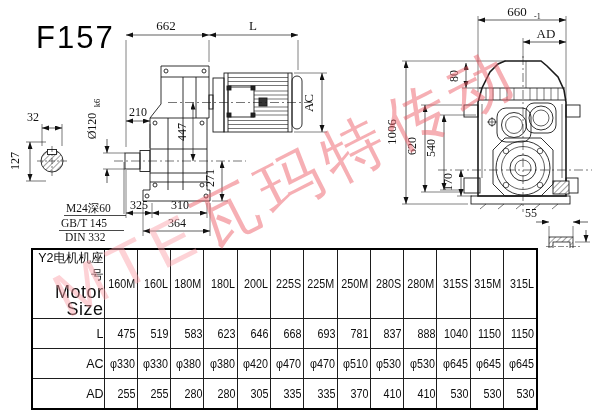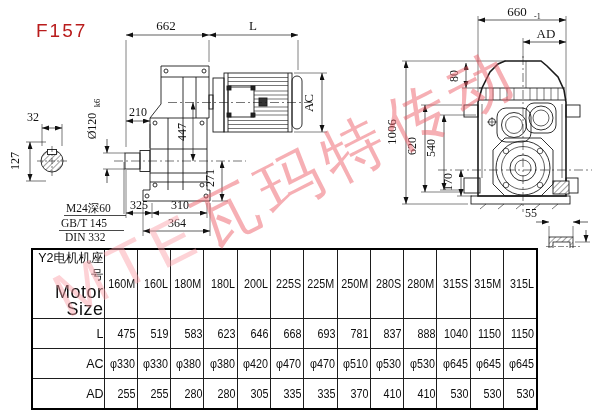--- a/index.html
+++ b/index.html
@@ -1,22 +1,22 @@
 <!DOCTYPE html>
 <html><head>
 <meta charset="utf-8">
 <style>
   html,body{margin:0;padding:0;}
   body{
     width:600px;height:414px;position:relative;overflow:hidden;
     background:#fff;font-family:"Liberation Sans",sans-serif;color:#111;
   }
   #title{
-    position:absolute;left:36px;top:20px;font-size:19px;letter-spacing:2px;
-    color:#b91c1c;font-family:"Liberation Sans",sans-serif;
+    position:absolute;left:36px;top:20px;font-size:31px;letter-spacing:2px;
+    color:#000000;font-family:"Liberation Sans",sans-serif;
   }
   #drawing{position:absolute;left:0;top:0;}
   svg text{fill:#121212;font-family:"Liberation Serif",serif;}
   #watermark{
     position:absolute;left:58px;top:258px;z-index:6;pointer-events:none;
     transform:rotate(-27deg);transform-origin:left center;
     font-size:62px;white-space:nowrap;letter-spacing:9px;
     font-family:"Liberation Sans",sans-serif;
   }
   #watermark .wm-latin{color:rgba(250,155,165,0.45);}

